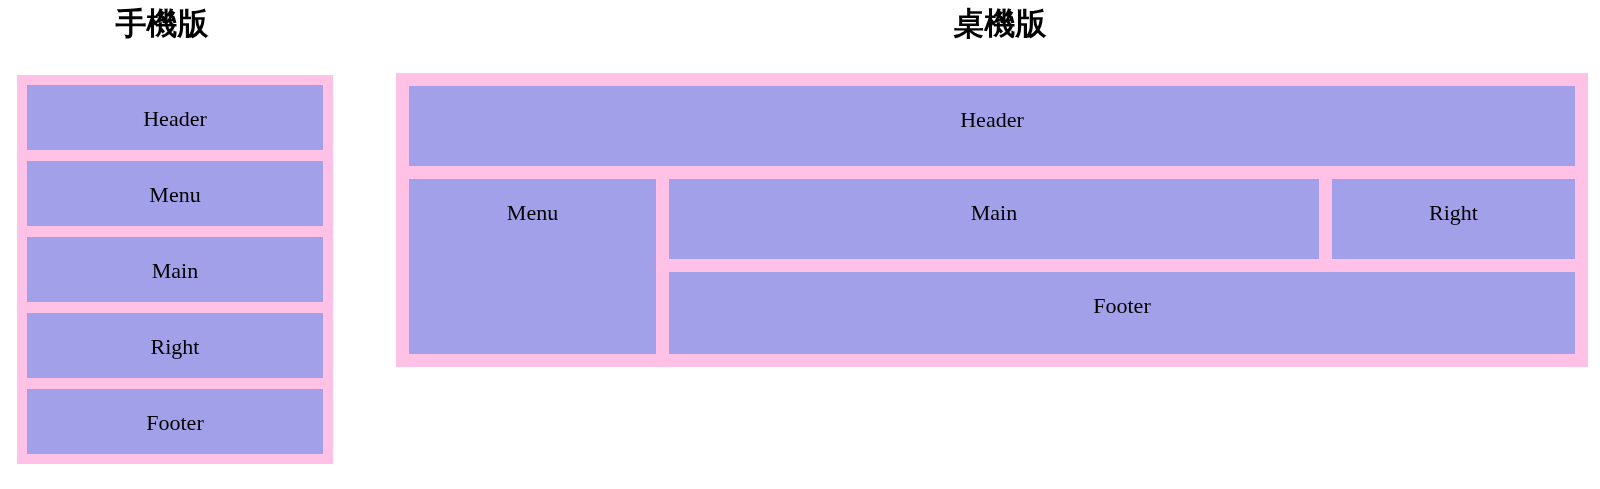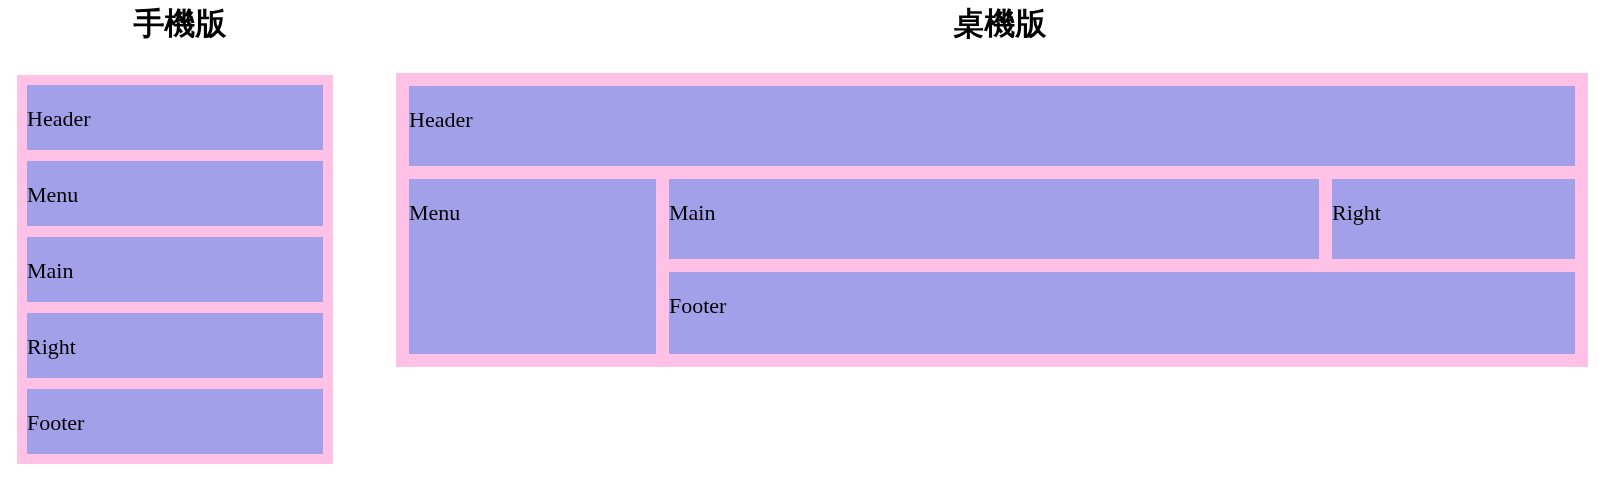--- a/index.html
+++ b/index.html
@@ -18,21 +18,21 @@
     top: 2px;
     height: 44px;
     text-align: center;
     font-family: "Liberation Sans", sans-serif;
     font-weight: bold;
     font-size: 31px;
     line-height: 44px;
     color: var(--text, #000000);
     white-space: nowrap;
   }
-  .layout-title.mobile-title { left: 22px; width: 316px; }
+  .layout-title.mobile-title { left: 4px; width: 316px; }
   .layout-title.desktop-title { left: 404px; width: 1192px; }
 
   .container {
     position: absolute;
     box-sizing: border-box;
     background: var(--pink, #ffc1e5);
   }
   .container.mobile {
     left: 17px;
     top: 75px;
@@ -59,20 +59,21 @@
       "menu   footer footer";
   }
   .box {
     box-sizing: border-box;
     background: var(--purple, #a1a0e8);
     color: var(--text, #000000);
     font-family: "Liberation Serif", serif;
     font-size: 22px;
     line-height: 22px;
     padding-top: 23px;
+    text-align: center;
   }
   .container.mobile .box { flex: 0 0 65px; }
   .area-header { grid-area: header; }
   .area-menu   { grid-area: menu; }
   .area-main   { grid-area: main; }
   .area-right  { grid-area: right; }
   .area-footer { grid-area: footer; }
 </style>
 </head>
 <body style="--page-bg: #ffffff; --pink: #ffc1e5; --purple: #a1a0e8; --text: #000000;">

